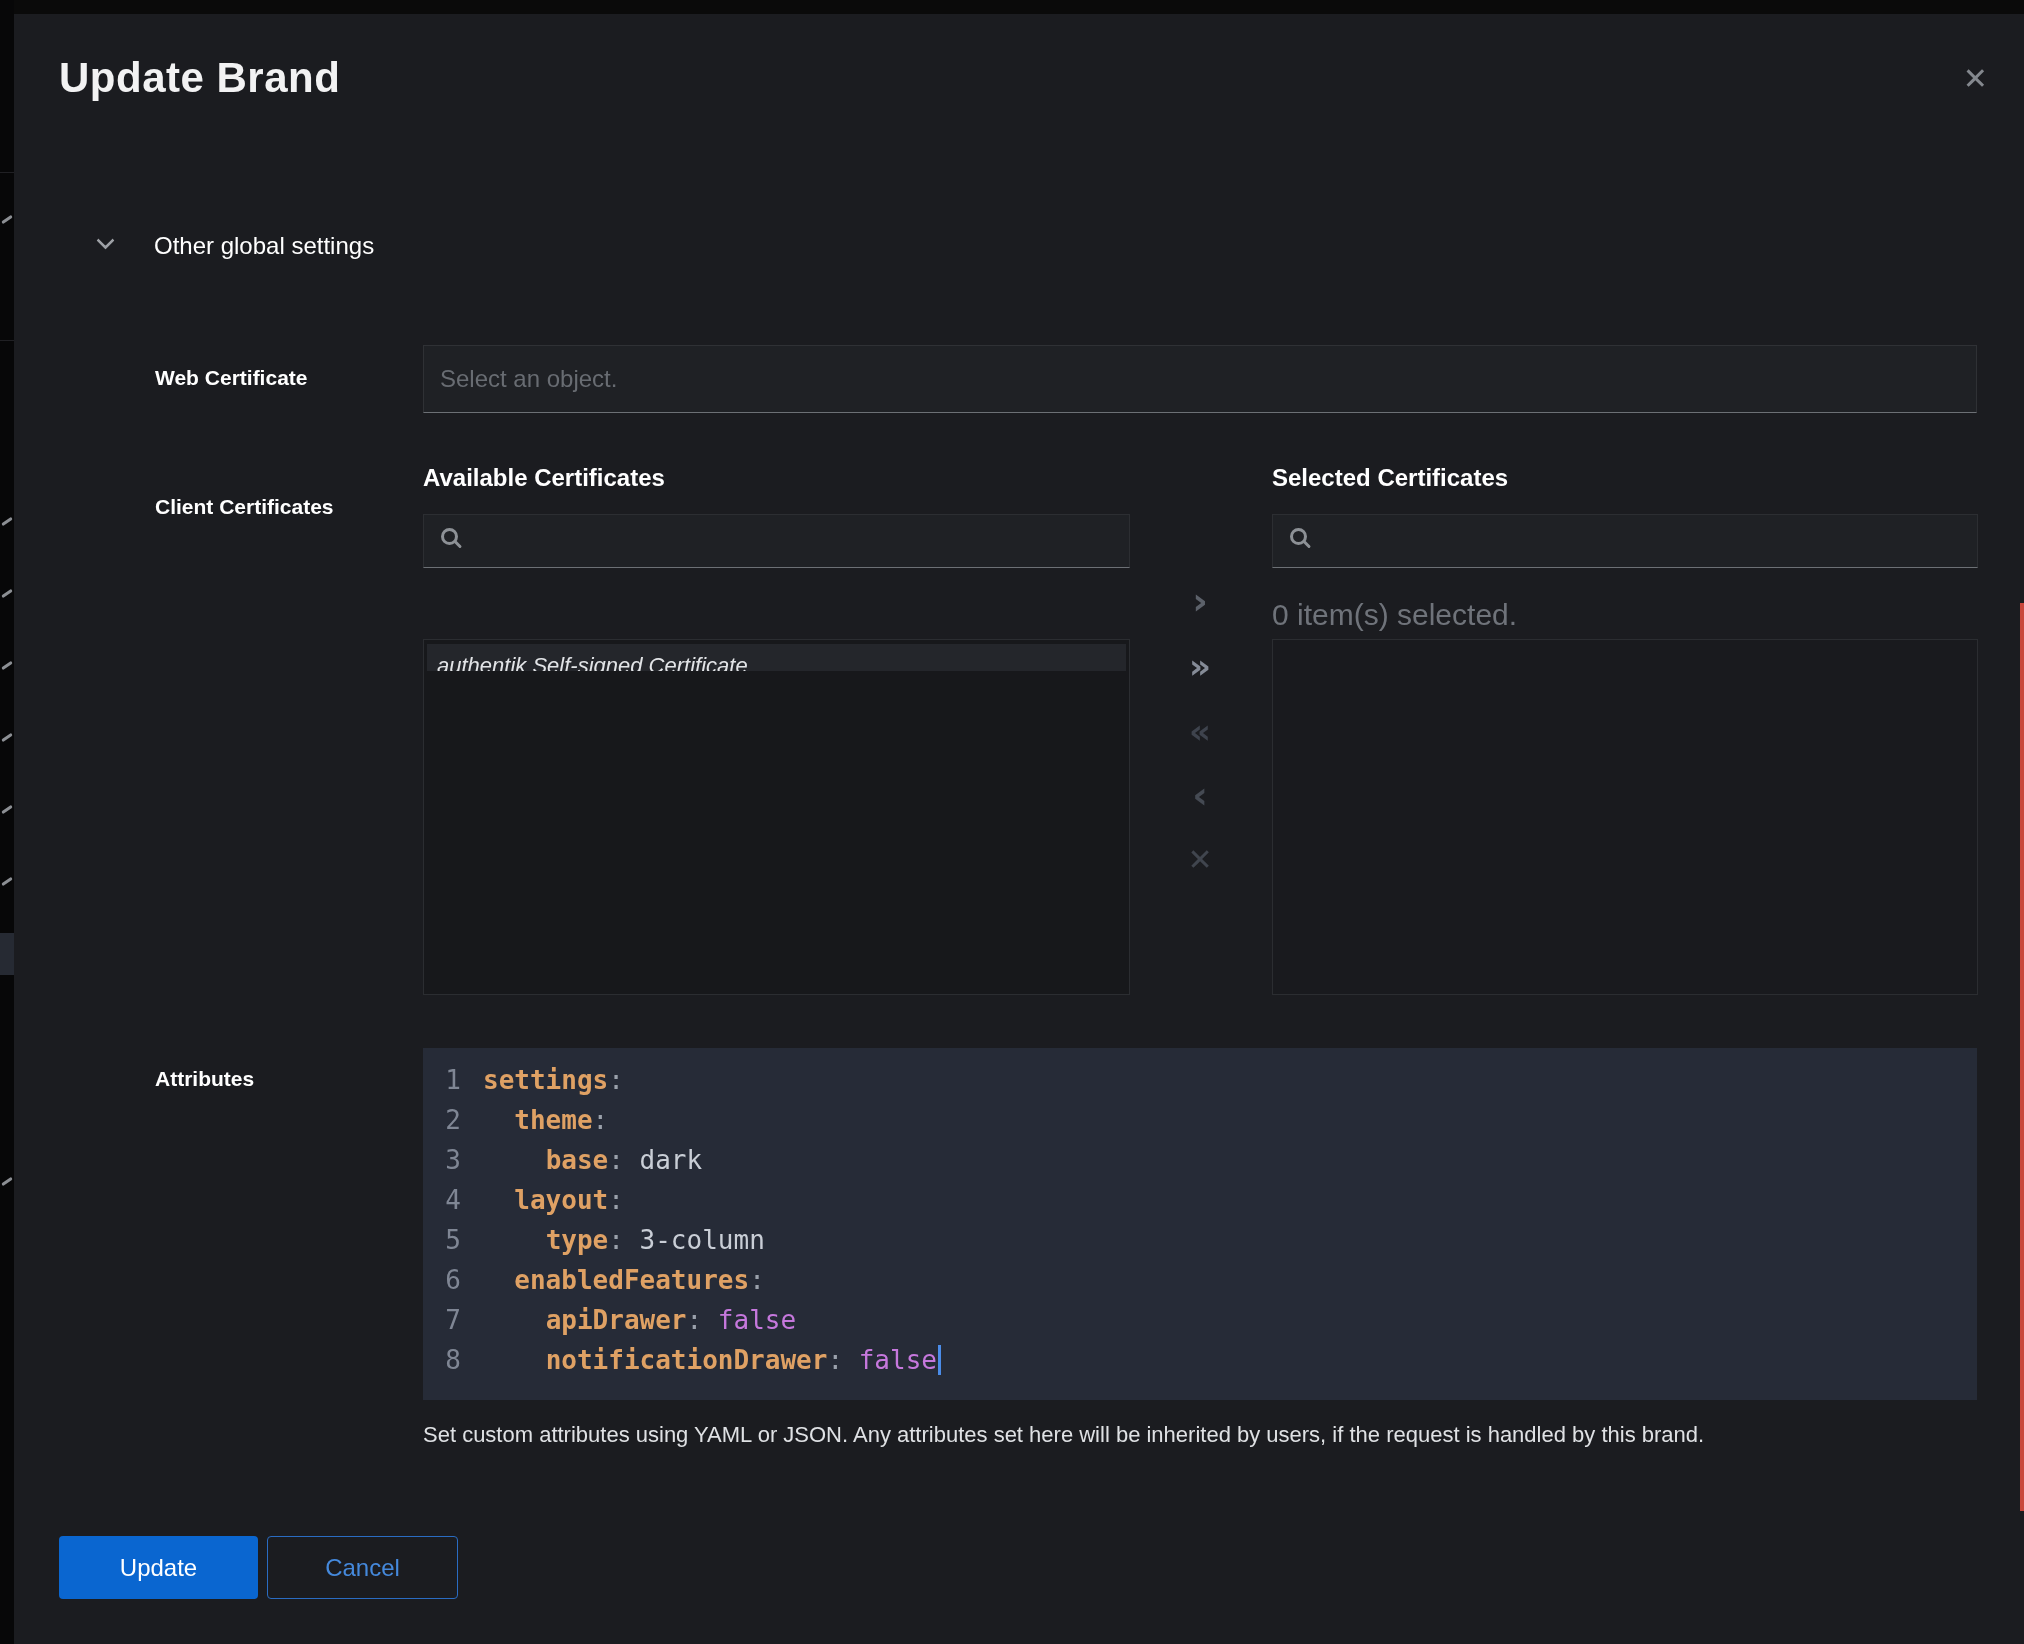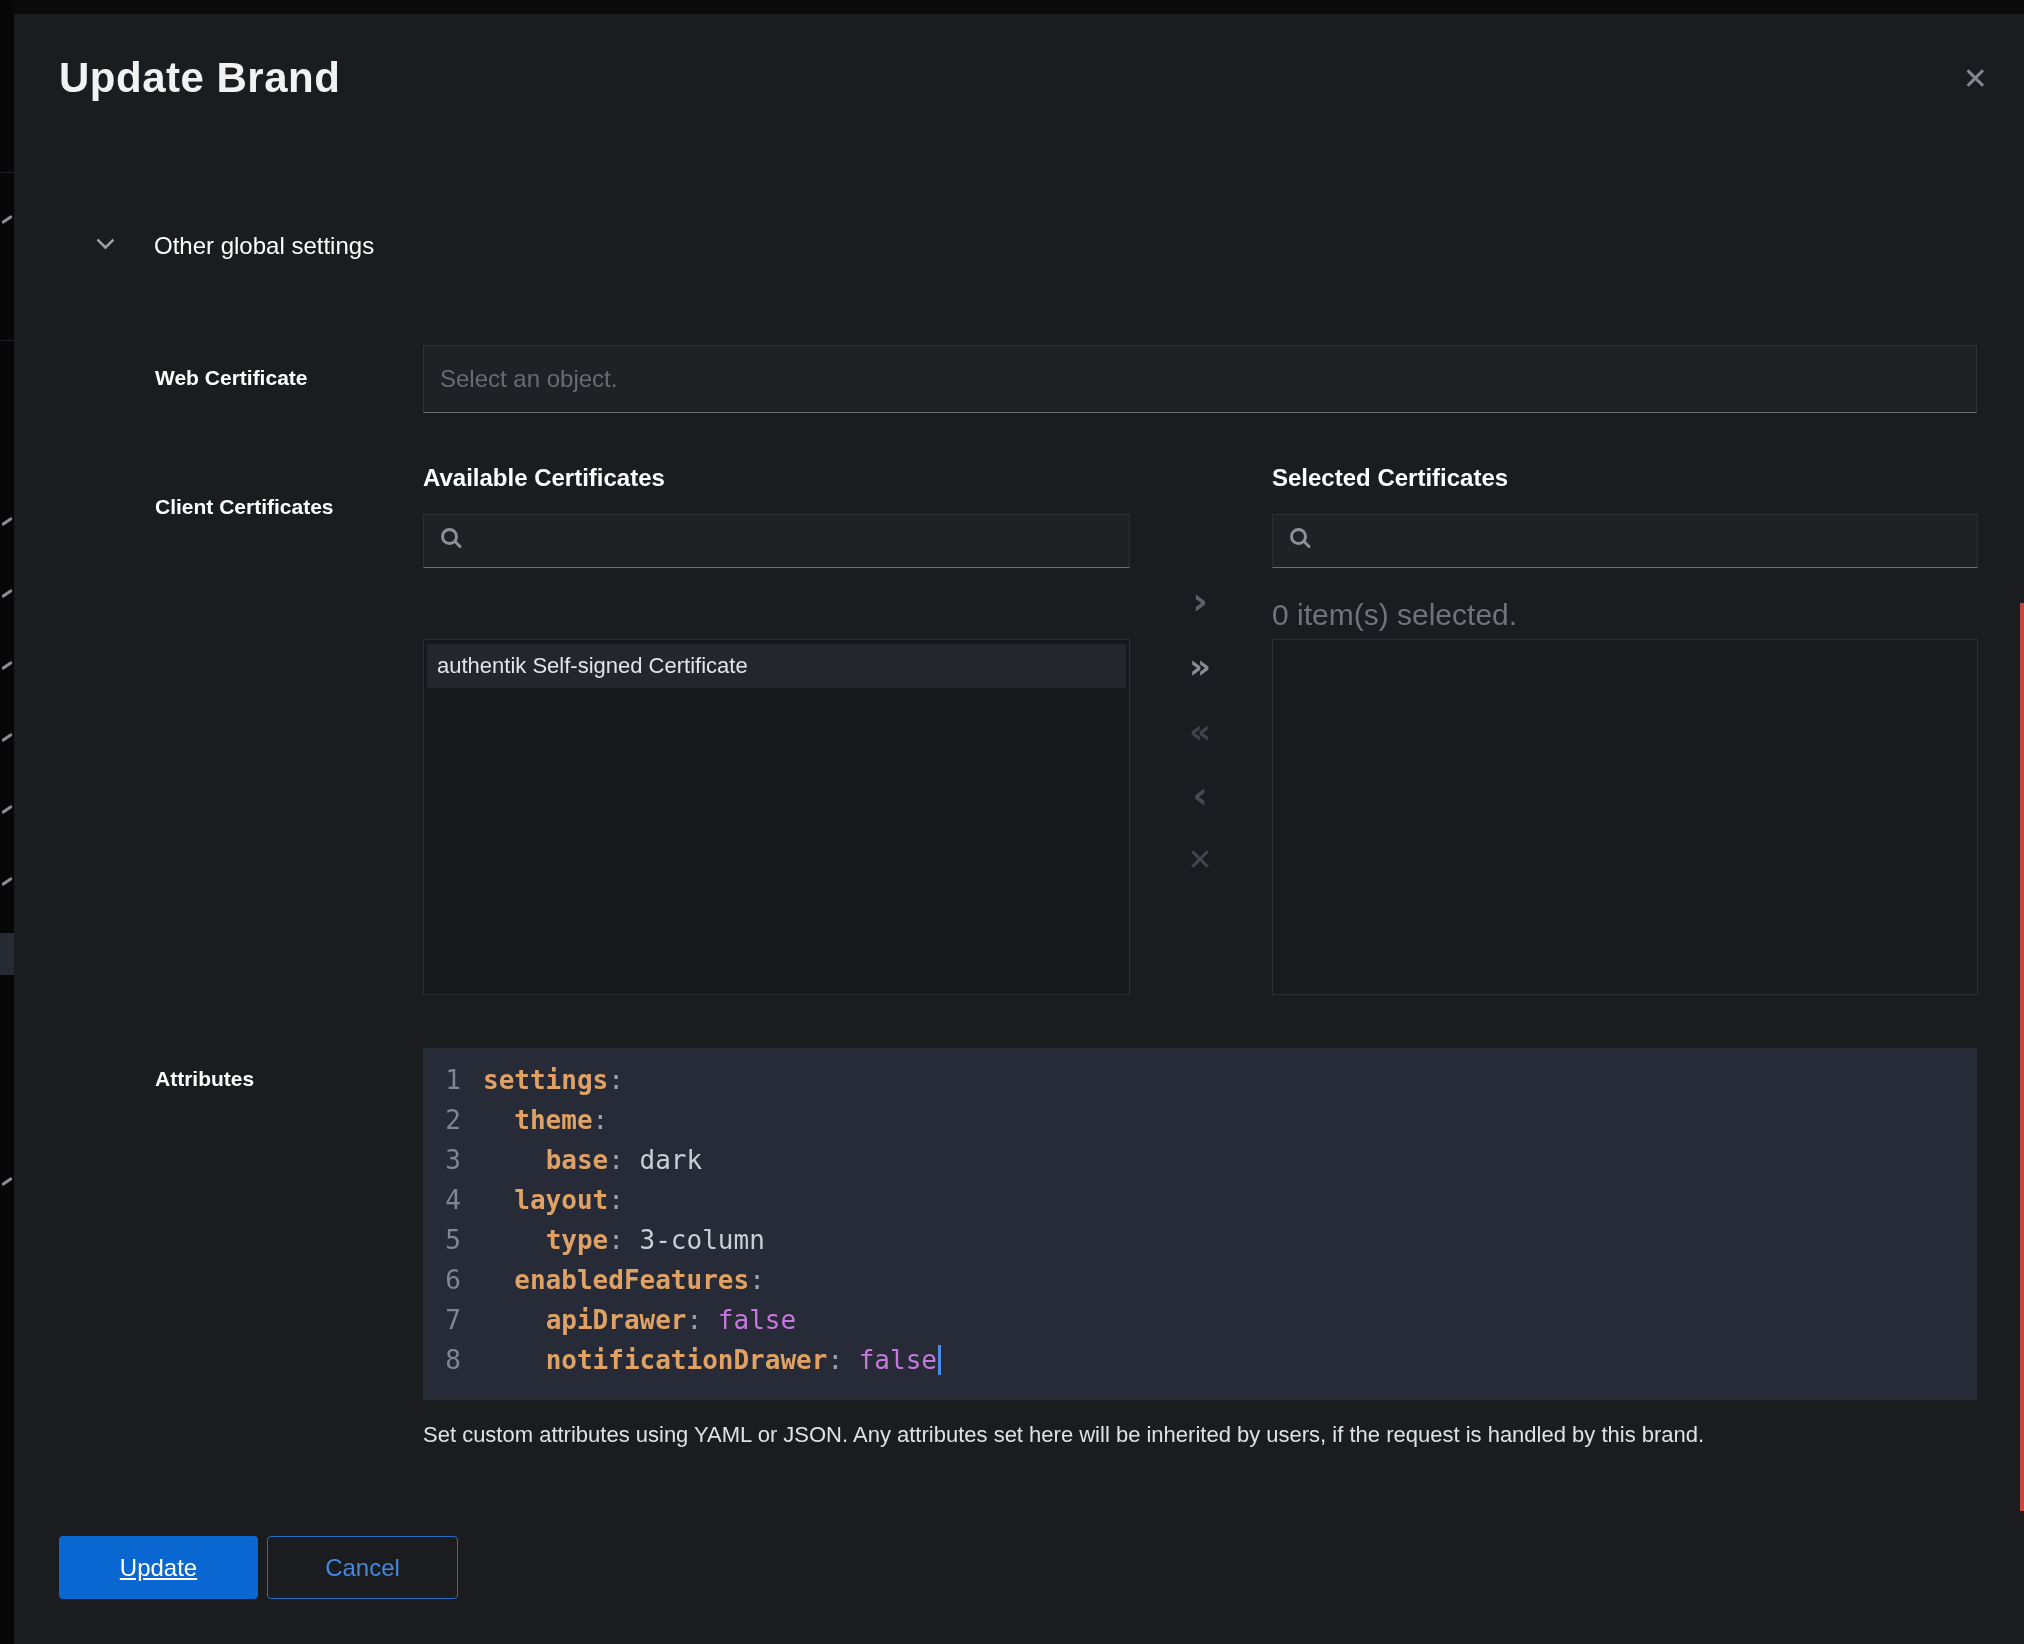--- a/index.html
+++ b/index.html
@@ -81,23 +81,23 @@
     border: 3px solid #8d9196; border-radius: 50%; }
   .mag-icon::after {
     content: ""; position: absolute; width: 3px; height: 10px; background: #8d9196;
     right: -4px; bottom: -7px; transform: rotate(-45deg); border-radius: 2px;
   }
   .dl-list {
     position: absolute; top: 625px; height: 356px;
     background: #17181b; border: 1px solid #2b2d31; overflow: hidden;
   }
   .dl-item {
-    margin: 4px 3px 0 3px; height: 44px; line-height: 44px;
+    margin: 4px 3px 0 3px; height: 27px; line-height: 44px;
     background: #24262b; color: #e2e4e7; font-size: 22px; padding-left: 10px;
-    white-space: nowrap; overflow: hidden; cursor: pointer;
+    white-space: nowrap; overflow: hidden; cursor: pointer; font-style: italic;
   }
   .dl-status { position: absolute; left: 1258px; top: 584px; font-size: 30px; color: #6f737a; white-space: nowrap; }
 
   .transfer-btn {
     position: absolute; left: 1168px; width: 36px; height: 36px;
     background: none; border: none; cursor: pointer; text-align: center;
     line-height: 36px; font-family: "DejaVu Sans", sans-serif; font-weight: 700; padding: 0;
   }
   .t-add     { top: 569px; color: #5c616a; font-size: 38px; }
   .t-add-all { top: 634px; color: #858b97; font-size: 34px; }
@@ -126,21 +126,21 @@
   }
   .attr-help {
     position: absolute; left: 409px; top: 1408px; width: 1560px;
     font-size: 22px; color: #dfe1e4; white-space: nowrap;
   }
 
   
   .btn-update {
     position: absolute; left: 45px; top: 1522px; width: 199px; height: 63px;
     background: #0a66d0; color: #ffffff; font-size: 24px; font-weight: 500;
-    border: none; border-radius: 4px; cursor: pointer; font-family: "Liberation Sans", sans-serif; text-decoration: underline;
+    border: none; border-radius: 4px; cursor: pointer; font-family: "Liberation Sans", sans-serif;
   }
   .btn-cancel {
     position: absolute; left: 253px; top: 1522px; width: 191px; height: 63px;
     background: transparent; color: #4589dc; font-size: 24px;
     border: 1px solid #2a6cc2; border-radius: 4px; cursor: pointer; font-family: "Liberation Sans", sans-serif;
   }
 </style>
 </head>
 <body>
 

